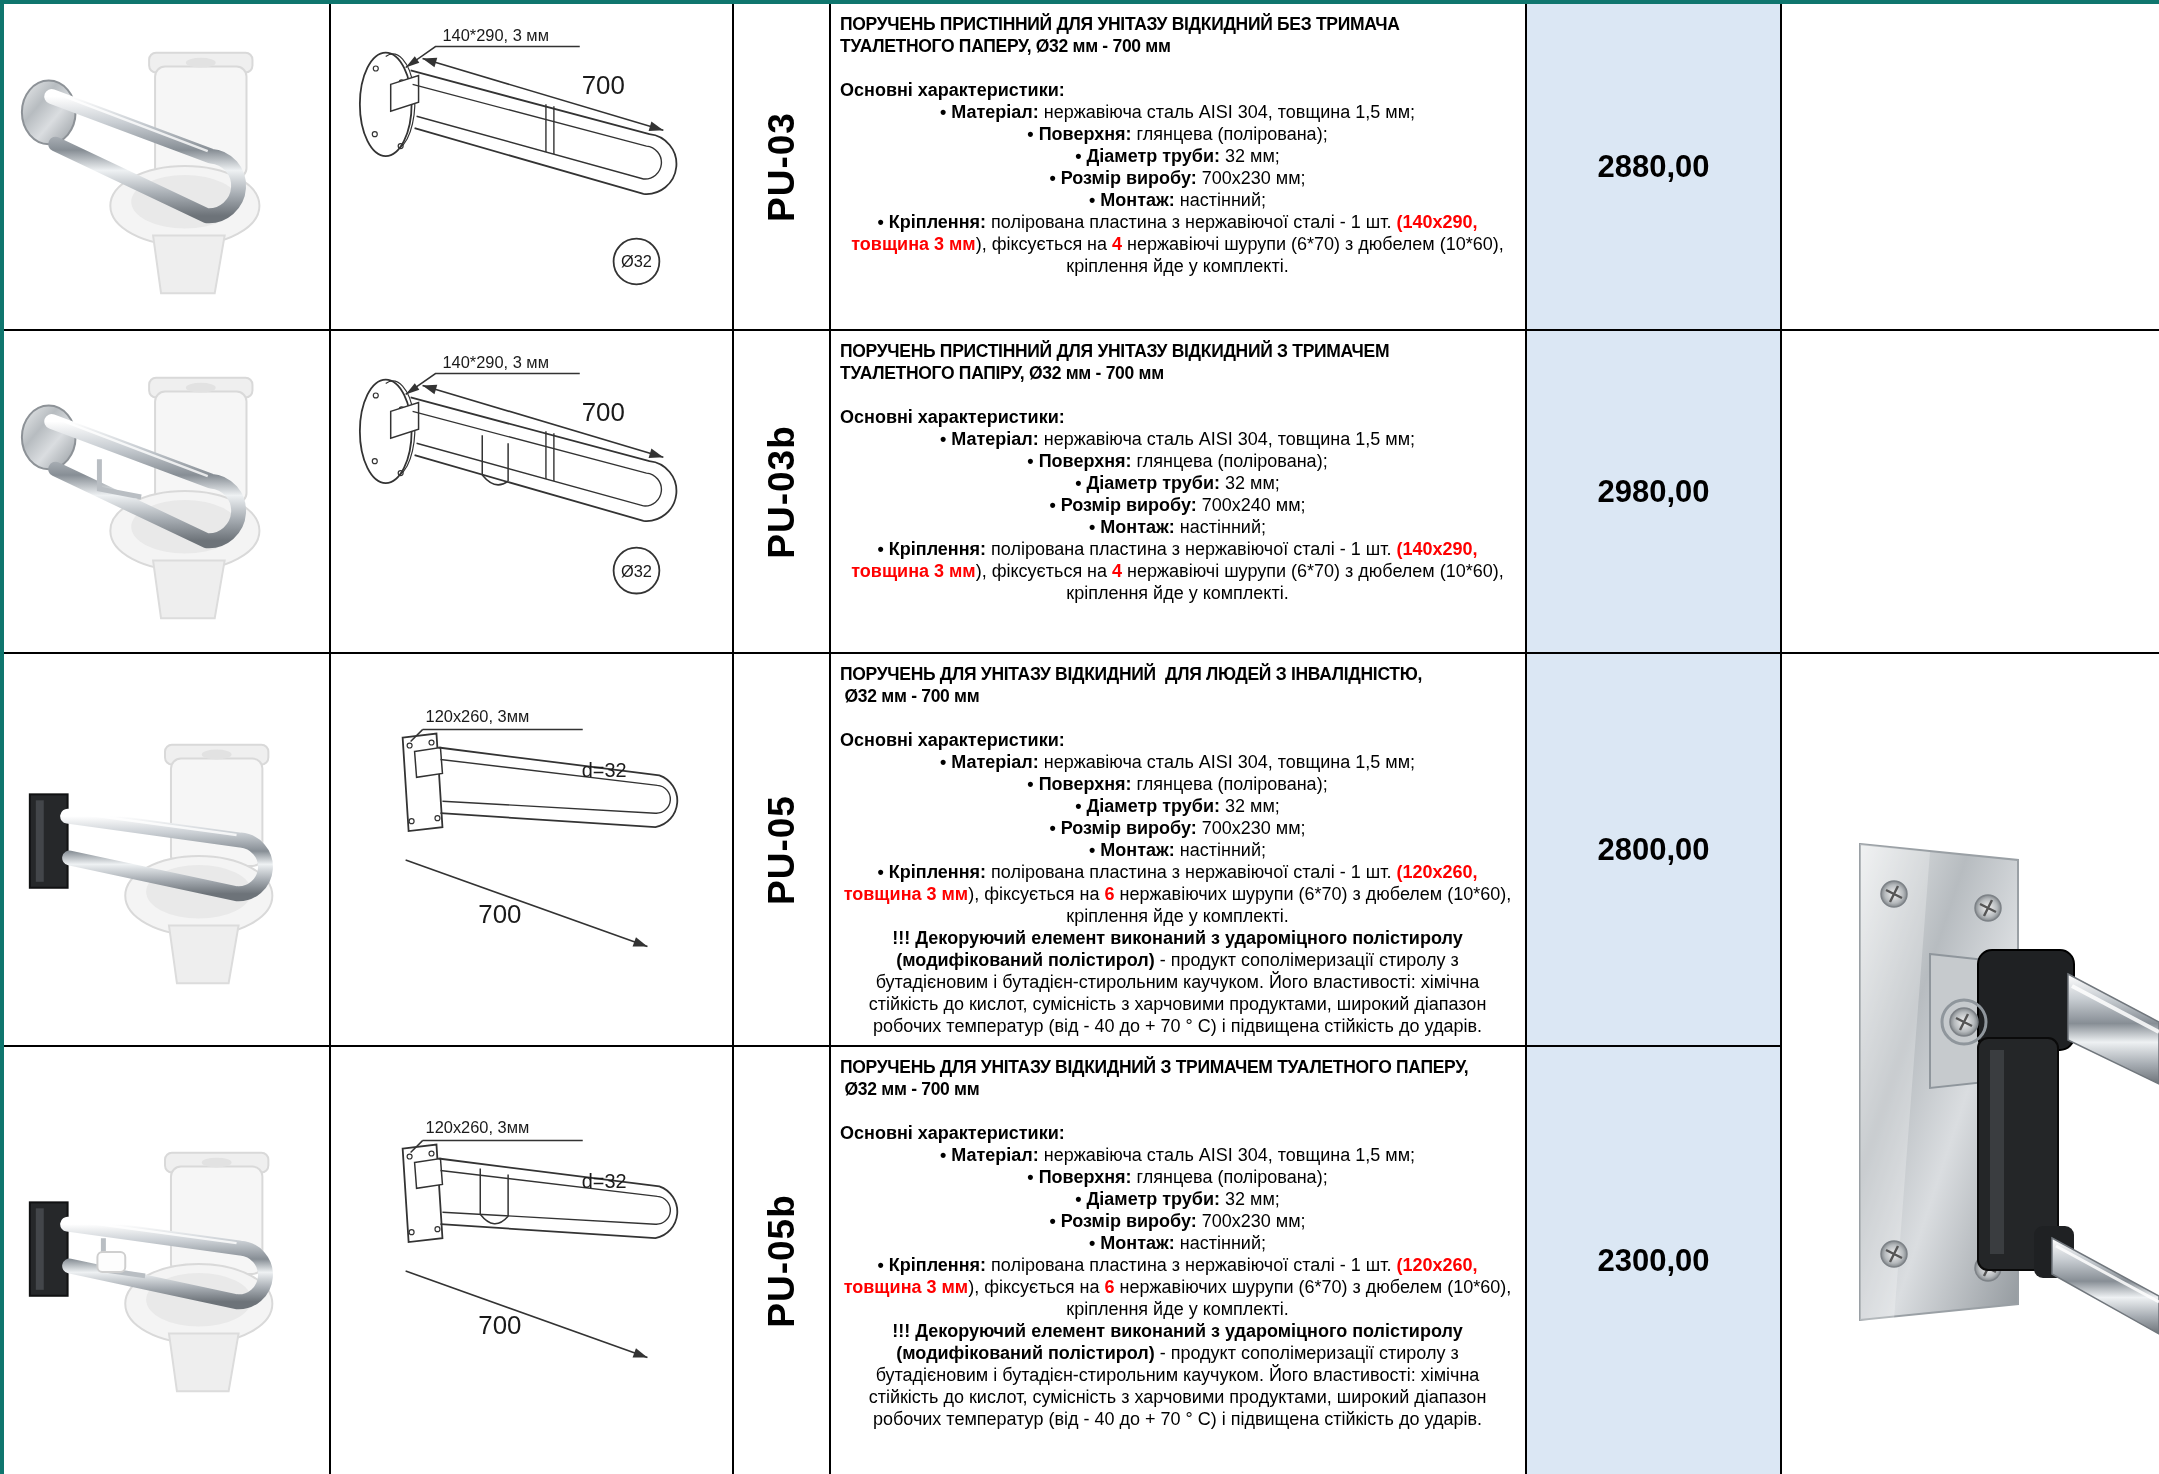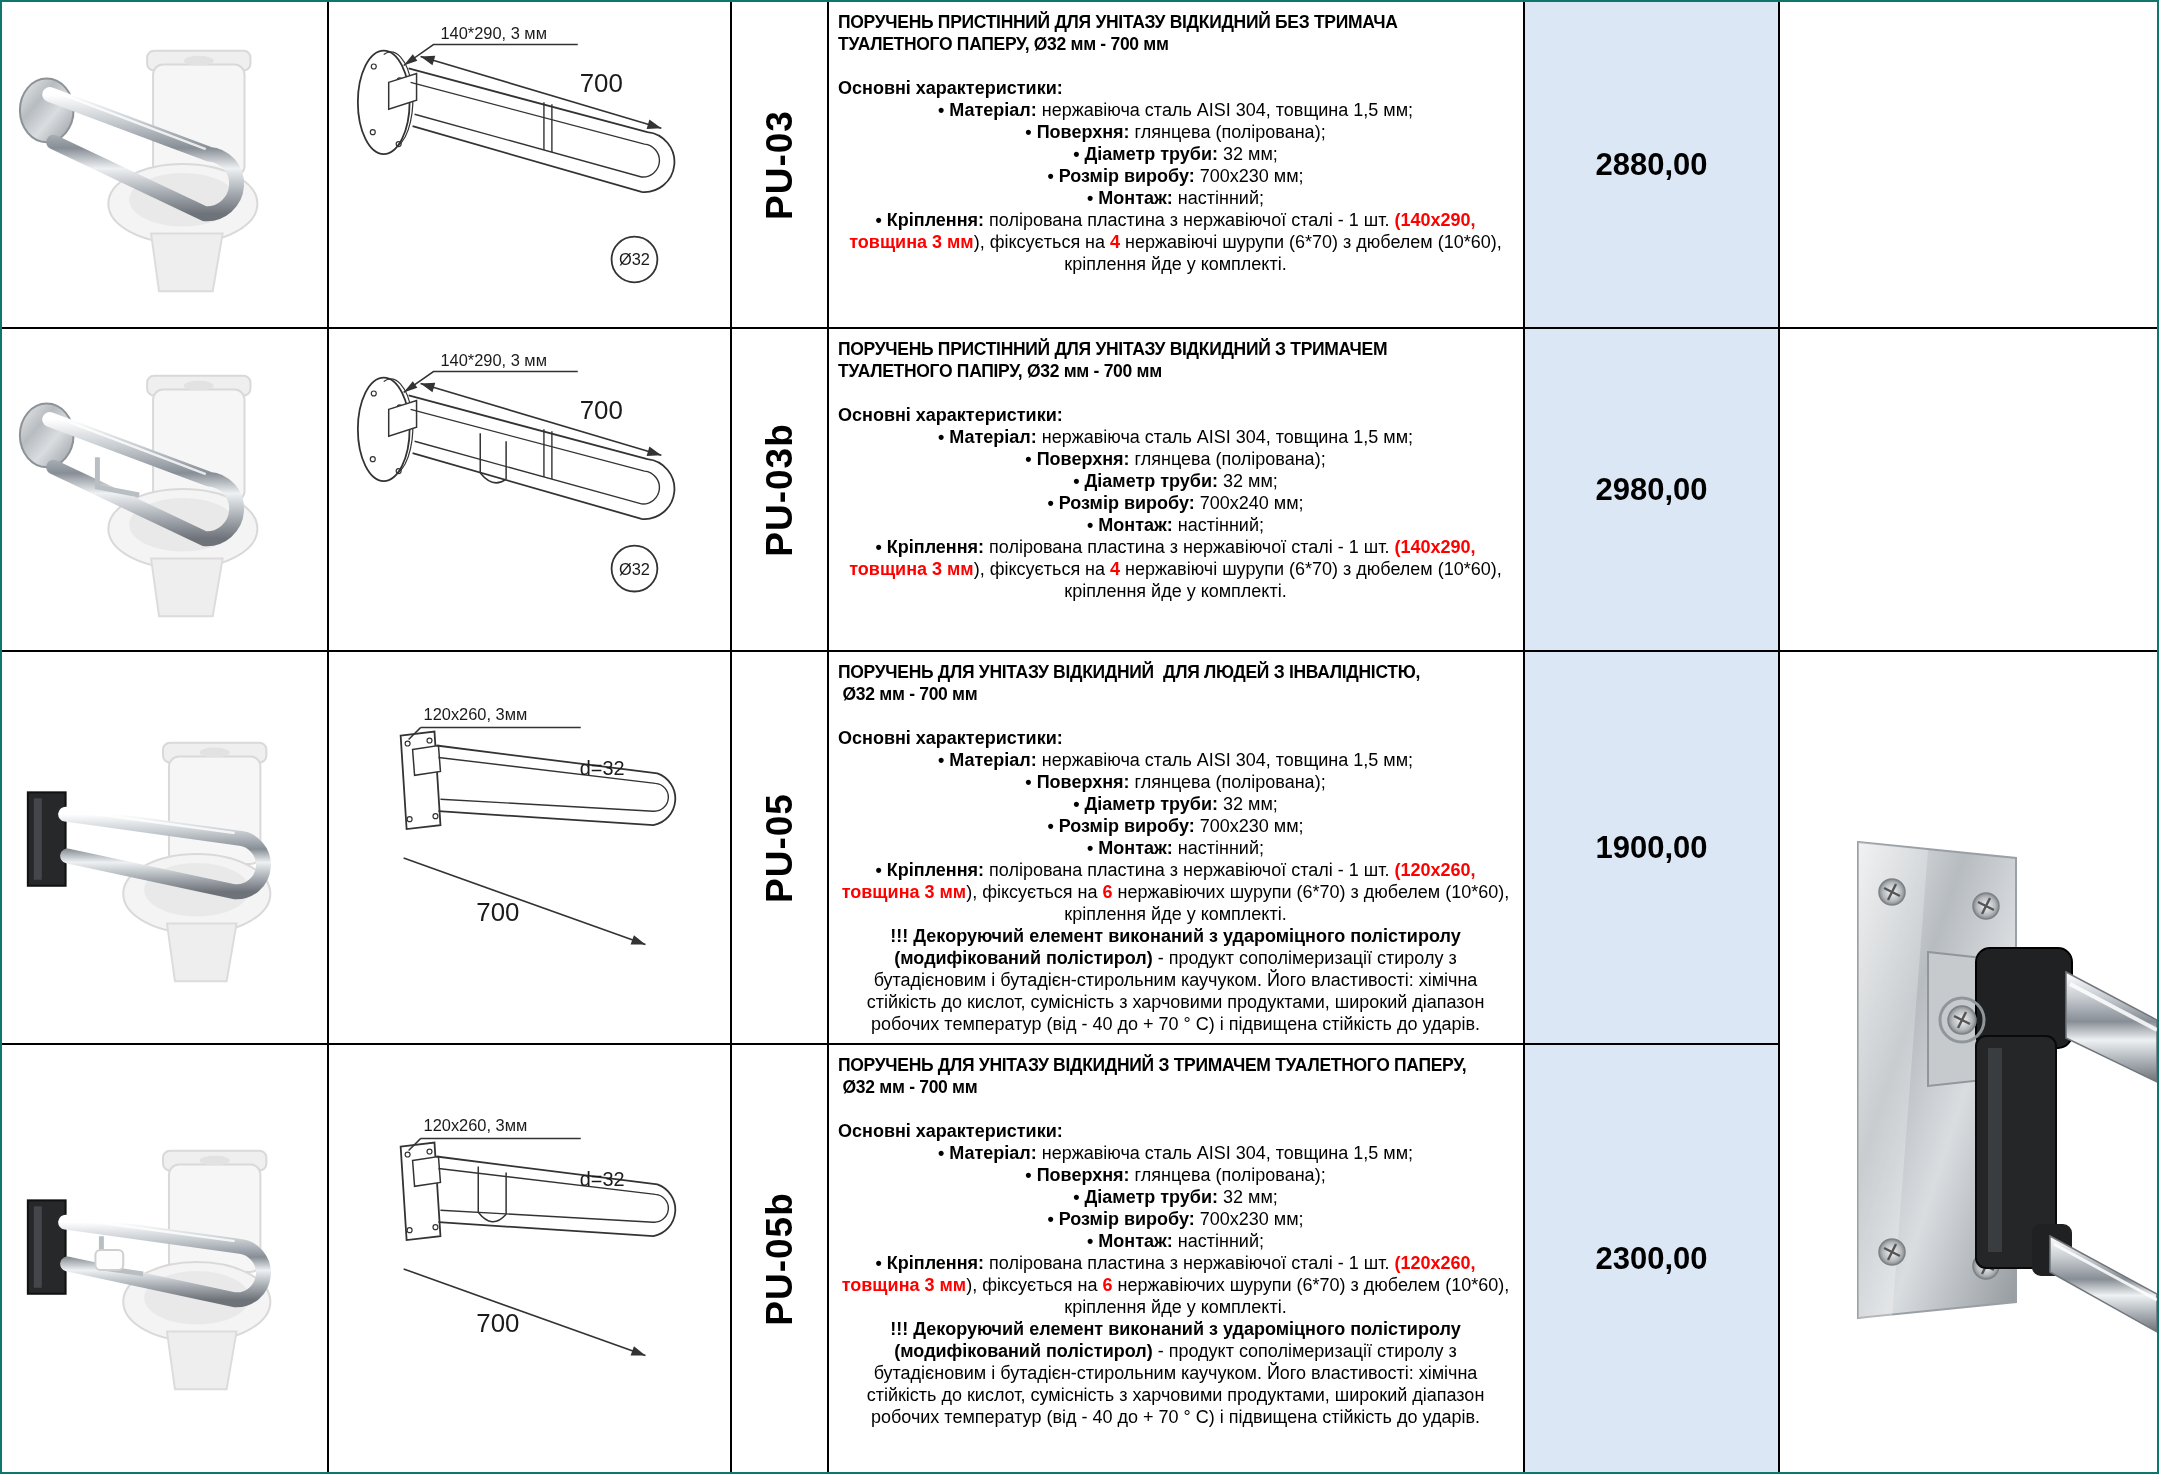--- a/index.html
+++ b/index.html
@@ -1,18 +1,18 @@
 <!DOCTYPE html>
 <html><head>
 <meta charset="utf-8">
 <style>
   html,body{margin:0;padding:0;background:#ffffff;}
   .sheet{
     width:2159px;height:1474px;box-sizing:border-box;
-    border:2px solid #0f766e;background:#fff;
+    border:4px solid #0f766e;background:#fff;
     display:grid;
     grid-template-columns:327px 403px 97px 696px 255px 377px;
     grid-template-rows:327px 323px 393px 427px;
     font-family:"Liberation Sans", sans-serif;color:#000;
   }
   .cell{border-right:2px solid #000;border-bottom:2px solid #000;box-sizing:border-box;overflow:hidden;position:relative;background:#fff;}
   .lastcol{border-right:none;}
   .lastrow{border-bottom:none;}
   .c1{grid-column:1}.c2{grid-column:2}.c3{grid-column:3}.c4{grid-column:4}.c5{grid-column:5}.c6{grid-column:6}
   .r1{grid-row:1}.r2{grid-row:2}.r3{grid-row:3}.r4{grid-row:4}
@@ -249,21 +249,21 @@
         <div class="para"><span class="bold">• Розмір виробу: </span><span>700x230 мм;</span></div>
         <div class="para"><span class="bold">• Монтаж: </span><span>настінний;</span></div>
         <div class="para"><span class="bold">• Кріплення: </span><span>полірована пластина з нержавіючої сталі - 1 шт. </span><span class="bold red">(120x260, товщина 3 мм</span><span>), фіксується на </span><span class="bold red">6</span><span> нержавіючих шурупи (6*70) з дюбелем (10*60), кріплення йде у комплекті.</span></div>
       </div>
     <div>
         <div class="para"><span class="bold">!!! Декоруючий елемент виконаний з удароміцного полістиролу (модифікований полістирол)</span><span> - продукт сополімеризації стиролу з бутадієновим і бутадієн-стирольним каучуком. Його властивості: хімічна стійкість до кислот, сумісність з харчовими продуктами, широкий діапазон робочих температур (від - 40 до + 70 ° C) і підвищена стійкість до ударів.</span></div>
       </div>
   </div>
 
   <div class="cell c5 r3 price" style="background: rgb(219, 231, 244);">
-    <span>1900,00</span>
+    <span>2800,00</span>
   </div>
 
   <div class="cell rspan lastcol lastrow detail">
     <svg viewBox="0 0 377 816" preserveAspectRatio="xMidYMid meet">
       <rect width="377" height="816" fill="#fff"></rect>
       <polygon points="78,188 236,204 236,648 78,664" fill="url(#steelPlate)" stroke="#9aa0a5" stroke-width="2"></polygon>
       <polygon points="78,188 148,196 112,664 78,664" fill="#ffffff" opacity="0.25"></polygon>
       <g>
         <circle cx="112" cy="238" r="13" fill="url(#screwHead)" stroke="#7d8287" stroke-width="1.5"></circle>
         <path d="M104 234 L120 242 M108 246 L116 230" stroke="#555" stroke-width="2.4"></path>

